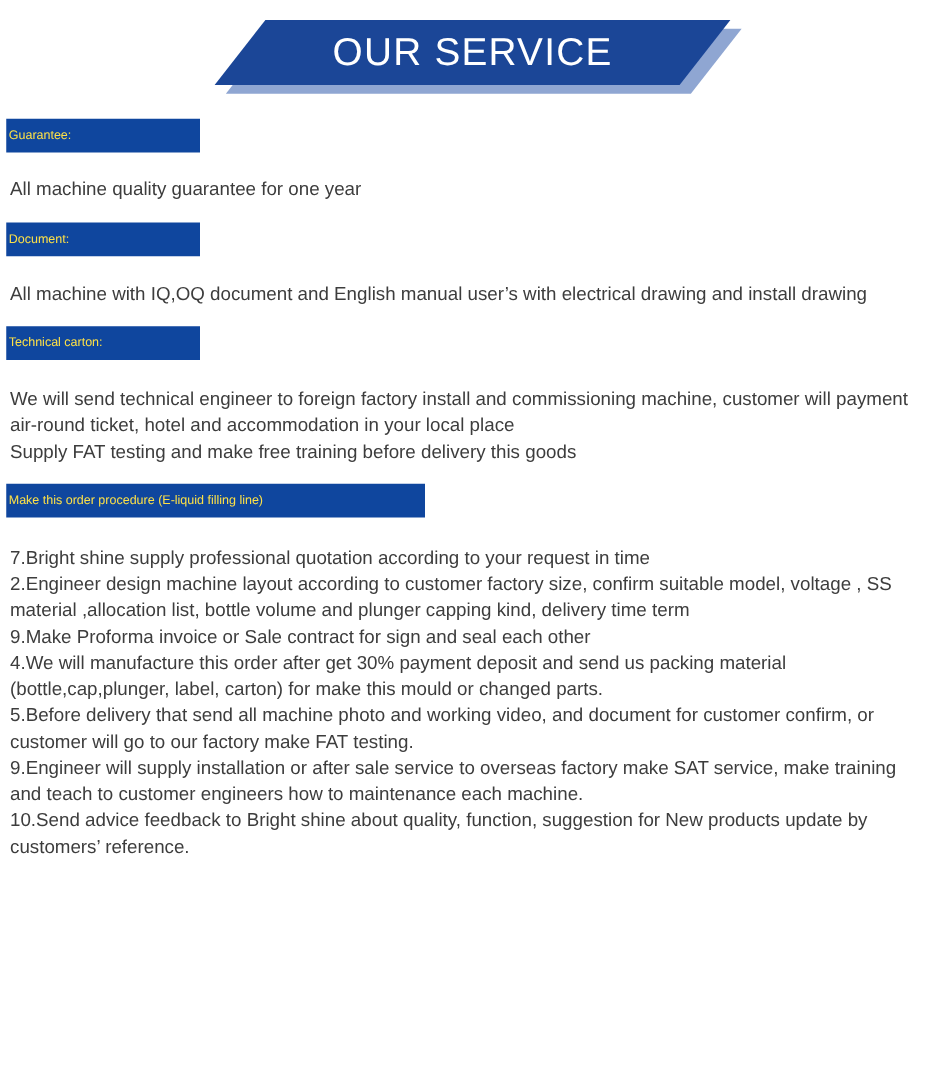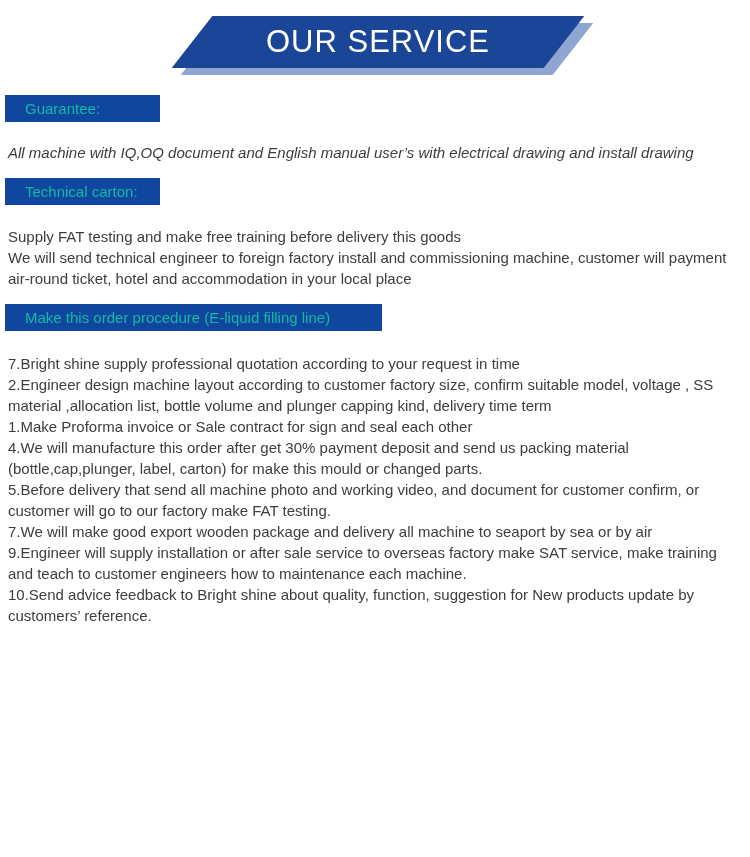--- a/index.html
+++ b/index.html
@@ -44,77 +44,78 @@
     transform: skewX(38deg);
     color: #ffffff;
     font-size: 31px;
     letter-spacing: 1px;
     white-space: nowrap;
   }
 
   
   .label {
     background: var(--label-blue);
-    color: #14b8a6;
-    font-size: 15px;
+    color: #fde047;
+    font-size: 10px;
     height: 27px;
     line-height: 27px;
-    padding-left: 20px;
+    padding-left: 2px;
     margin-left: 5px;
     white-space: nowrap;
     overflow: hidden;
   }
   .label.w-sm { width: 155px; }
-  .label.w-lg { width: 377px; }
+  .label.w-lg { width: 335px; }
 
   .mt-label-1 { margin-top: 15px; }
   .mt-label-2 { margin-top: 16px; }
 
   
   .body-block { margin: 0 8px; }
   .line {
     font-size: 15px;
     line-height: 21px;
   }
   .guarantee-body { margin-top: 19px; }
-  .document-body { margin-top: 20px; font-style: italic; }
+  .document-body { margin-top: 20px; }
   .tech-body     { margin-top: 21px; }
   .items         { margin-top: 22px; }
 </style>
 </head>
 <body>
 
 <div class="page">
 
   <div class="banner-wrap">
     <div class="banner-shadow"></div>
     <div class="banner-main">
       <span class="banner-text">OUR SERVICE</span>
     </div>
   </div>
 
   <div class="label w-sm mt-label-1">Guarantee:</div>
   <div class="body-block guarantee-body">
+    <div class="line">All machine quality guarantee for one year</div>
   </div>
 
+  <div class="label w-sm mt-label-2">Document:</div>
   <div class="body-block document-body">
     <div class="line">All machine with IQ,OQ document and English manual user’s with electrical drawing and install drawing</div>
   </div>
 
   <div class="label w-sm mt-label-1">Technical carton:</div>
   <div class="body-block tech-body">
+    <div class="line">We will send technical engineer to foreign factory install and commissioning machine, customer will payment air-round ticket, hotel and accommodation in your local place</div>
     <div class="line">Supply FAT testing and make free training before delivery this goods</div>
-    <div class="line">We will send technical engineer to foreign factory install and commissioning machine, customer will payment air-round ticket, hotel and accommodation in your local place</div>
   </div>
 
   <div class="label w-lg mt-label-1">Make this order procedure (E-liquid filling line)</div>
   <div class="body-block items">
     <div class="line">7.Bright shine supply professional quotation according to your request in time</div>
     <div class="line">2.Engineer design machine layout according to customer factory size, confirm suitable model, voltage , SS material ,allocation list, bottle volume and plunger capping kind, delivery time term</div>
-    <div class="line">1.Make Proforma invoice or Sale contract for sign and seal each other</div>
+    <div class="line">9.Make Proforma invoice or Sale contract for sign and seal each other</div>
     <div class="line">4.We will manufacture this order after get 30% payment deposit and send us packing material (bottle,cap,plunger, label, carton) for make this mould or changed parts.</div>
     <div class="line">5.Before delivery that send all machine photo and working video, and document for customer confirm, or customer will go to our factory make FAT testing.</div>
-    <div class="line">7.We will make good export wooden package and delivery all machine to seaport by sea or by air</div>
     <div class="line">9.Engineer will supply installation or after sale service to overseas factory make SAT service, make training and teach to customer engineers how to maintenance each machine.</div>
     <div class="line">10.Send advice feedback to Bright shine about quality, function, suggestion for New products update by customers’ reference.</div>
   </div>
 
 </div>
 
 </body></html>

